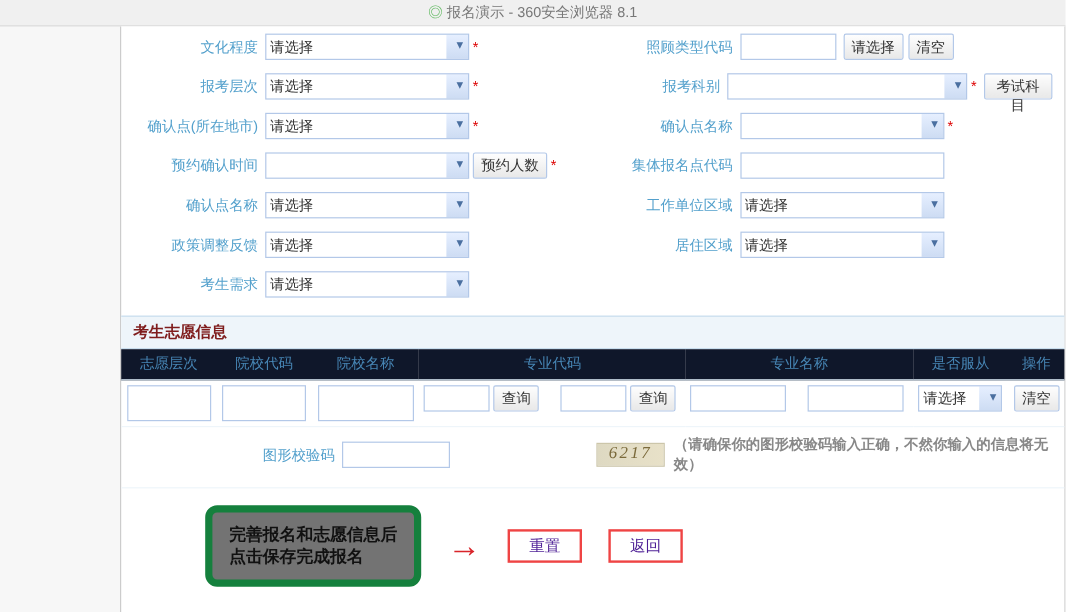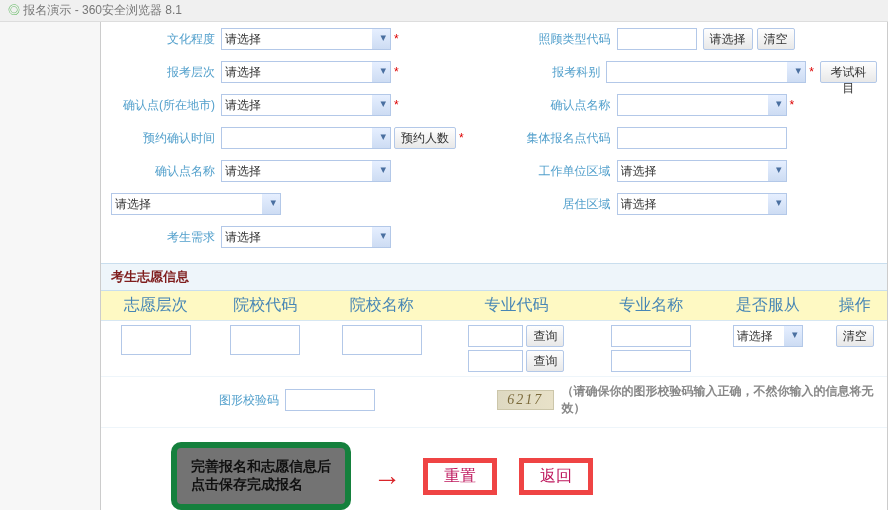--- a/index.html
+++ b/index.html
@@ -1,47 +1,47 @@
 <!DOCTYPE html>
 <html><head>
   <meta charset="utf-8">
   <style>
     * { margin: 0; padding: 0; box-sizing: border-box; }
     body { font-family: "Microsoft YaHei", SimSun, sans-serif; font-size: 12px; background: #f7f7f7; }
-    .window-title { background: #f0f0f0; color: #777; padding: 2px 8px; font-size: 12px; border-bottom: 1px solid #ddd; }
+    .window-title { background: #f0f0f0; color: #777; padding: 2px 8px; font-size: 12px; border-bottom: 1px solid #ddd; text-align: center; }
     .window-title .gicon { color: #5bb75b; }
     .content-area { background: #fff; margin-left: 100px; width: 788px; border-left: 1px solid #ccc; border-right: 1px solid #ccc; border-bottom: 1px solid #ccc; padding-bottom: 16px; }
     .form-grid { display: grid; grid-template-columns: 1fr 1fr; gap: 0 25px; padding: 6px 10px 4px 10px; }
     .form-row { display: flex; align-items: center; margin-bottom: 11px; }
     .form-label { width: 110px; text-align: right; color: #53a0cc; font-size: 12px; padding-right: 6px; }
     .form-select, .form-input { height: 22px; border: 1px solid #b3c8e8; background: #fff; font-size: 12px; padding: 1px 3px; color: #333; }
     .form-select { width: 170px; appearance: none; -webkit-appearance: none; background-image: linear-gradient(180deg,#e6efff 0%, #cddcf3 100%); background-position: right center; background-repeat: no-repeat; background-size: 18px 100%; }
     .sel-wrap { position: relative; display: inline-block; }
     .sel-wrap::after { content:"▾"; position:absolute; right:5px; top:3px; color:#4a6fa0; font-size:11px; pointer-events:none; }
     .sel-wrap .form-select { padding-right:18px; }
     .form-input { width: 170px; }
     .req { color: #d00; margin-left: 3px; }
     .btn { display:inline-block; background: linear-gradient(180deg,#fefefe,#e8e8e8); border: 1px solid #b3c8e8; padding: 2px 8px; font-size: 12px; color: #333; cursor: pointer; border-radius: 2px; height: 22px; line-height:16px; }
     .btn-small { padding: 2px 6px; height:22px; }
     .section-title { background: #eef5fa; border-top: 1px solid #c9deee; border-bottom: 1px solid #c9deee; padding: 4px 10px; color: #7f1d1d; font-weight: bold; font-size: 13px; }
     .wish-table { width: 100%; border-collapse: collapse; }
-    .wish-table th { background: #fef9c3; font-weight: normal; color: #4786b5; padding: 4px; border-bottom: 1px solid #d7e7f2; text-align: center; font-size: 16px; }
+    .wish-table th { background: #0f172a; font-weight: normal; color: #4786b5; padding: 4px; border-bottom: 1px solid #d7e7f2; text-align: center; font-size: 12px; }
     .wish-table td { padding: 4px; text-align: center; vertical-align: top; border-bottom: 1px solid #eef5fa; }
     .wish-table .form-input { width: 80px; }
     .wish-table .form-select { width: 70px; }
-    .stack { display:flex; flex-direction:column; gap:3px; align-items:center; }
+    .stack { display:flex; flex-direction:row; gap:18px; align-items:flex-end; }
     .captcha-row { display:flex; align-items:center; padding: 6px 10px 10px 10px; border-bottom:1px solid #eef5fa; }
     .captcha-img { width:60px; height:20px; background: linear-gradient(90deg,#ded9c2,#e8e1c8); display:flex; align-items:center; justify-content:center; font-family: cursive, serif; letter-spacing:2px; color:#7b6a3b; border:1px solid #ccc6aa; font-style:italic; font-size:14px; }
     .captcha-hint { color:#888; margin-left:8px;font-weight:bold; }
     .bottom-row { display:flex; align-items:center; padding: 14px 10px 10px 10px; gap: 22px; }
     .callout { position:relative; border:6px solid #15803d; border-radius:10px; padding:10px 14px; font-weight:bold; font-size:14px; color:#111; background:#737373; margin-left:60px; }
     .arrow { color:#d9252a; font-size:28px; font-weight:bold; }
     .btn-boxed { border:2px solid #d9252a; padding:4px; display:inline-block; }
     .btn-boxed .btn { margin:0; }
-    .plain-btn { display:inline-block; padding:3px 16px; border:5px solid #ef4444; background:#fff; font-size:16px; color:#be185d; cursor:pointer; }
+    .plain-btn { display:inline-block; padding:3px 16px; border:2px solid #ef4444; background:#fff; font-size:13px; color:#4c1d95; cursor:pointer; }
     .col-inline { display:flex; align-items:center; gap:3px; }
     .name-input { width: 150px; }
   </style>
 </head>
 <body>
 
 <div class="window-title">
   <span class="gicon">◎</span>
   <span>报名演示 - 360安全浏览器 8.1</span>
 </div>
@@ -99,20 +99,21 @@
     <div class="form-row">
       <div class="form-label">确认点名称</div>
       <span class="sel-wrap"><select class="form-select"><option>请选择</option></select></span>
     </div>
     <div class="form-row">
       <div class="form-label">工作单位区域</div>
       <span class="sel-wrap"><select class="form-select"><option>请选择</option></select></span>
     </div>
 
     <div class="form-row">
+      <div class="form-label">政策调整反馈</div>
       <span class="sel-wrap"><select class="form-select"><option>请选择</option></select></span>
     </div>
     <div class="form-row">
       <div class="form-label">居住区域</div>
       <span class="sel-wrap"><select class="form-select"><option>请选择</option></select></span>
     </div>
 
     <div class="form-row">
       <div class="form-label">考生需求</div>
       <span class="sel-wrap"><select class="form-select"><option>请选择</option></select></span>

